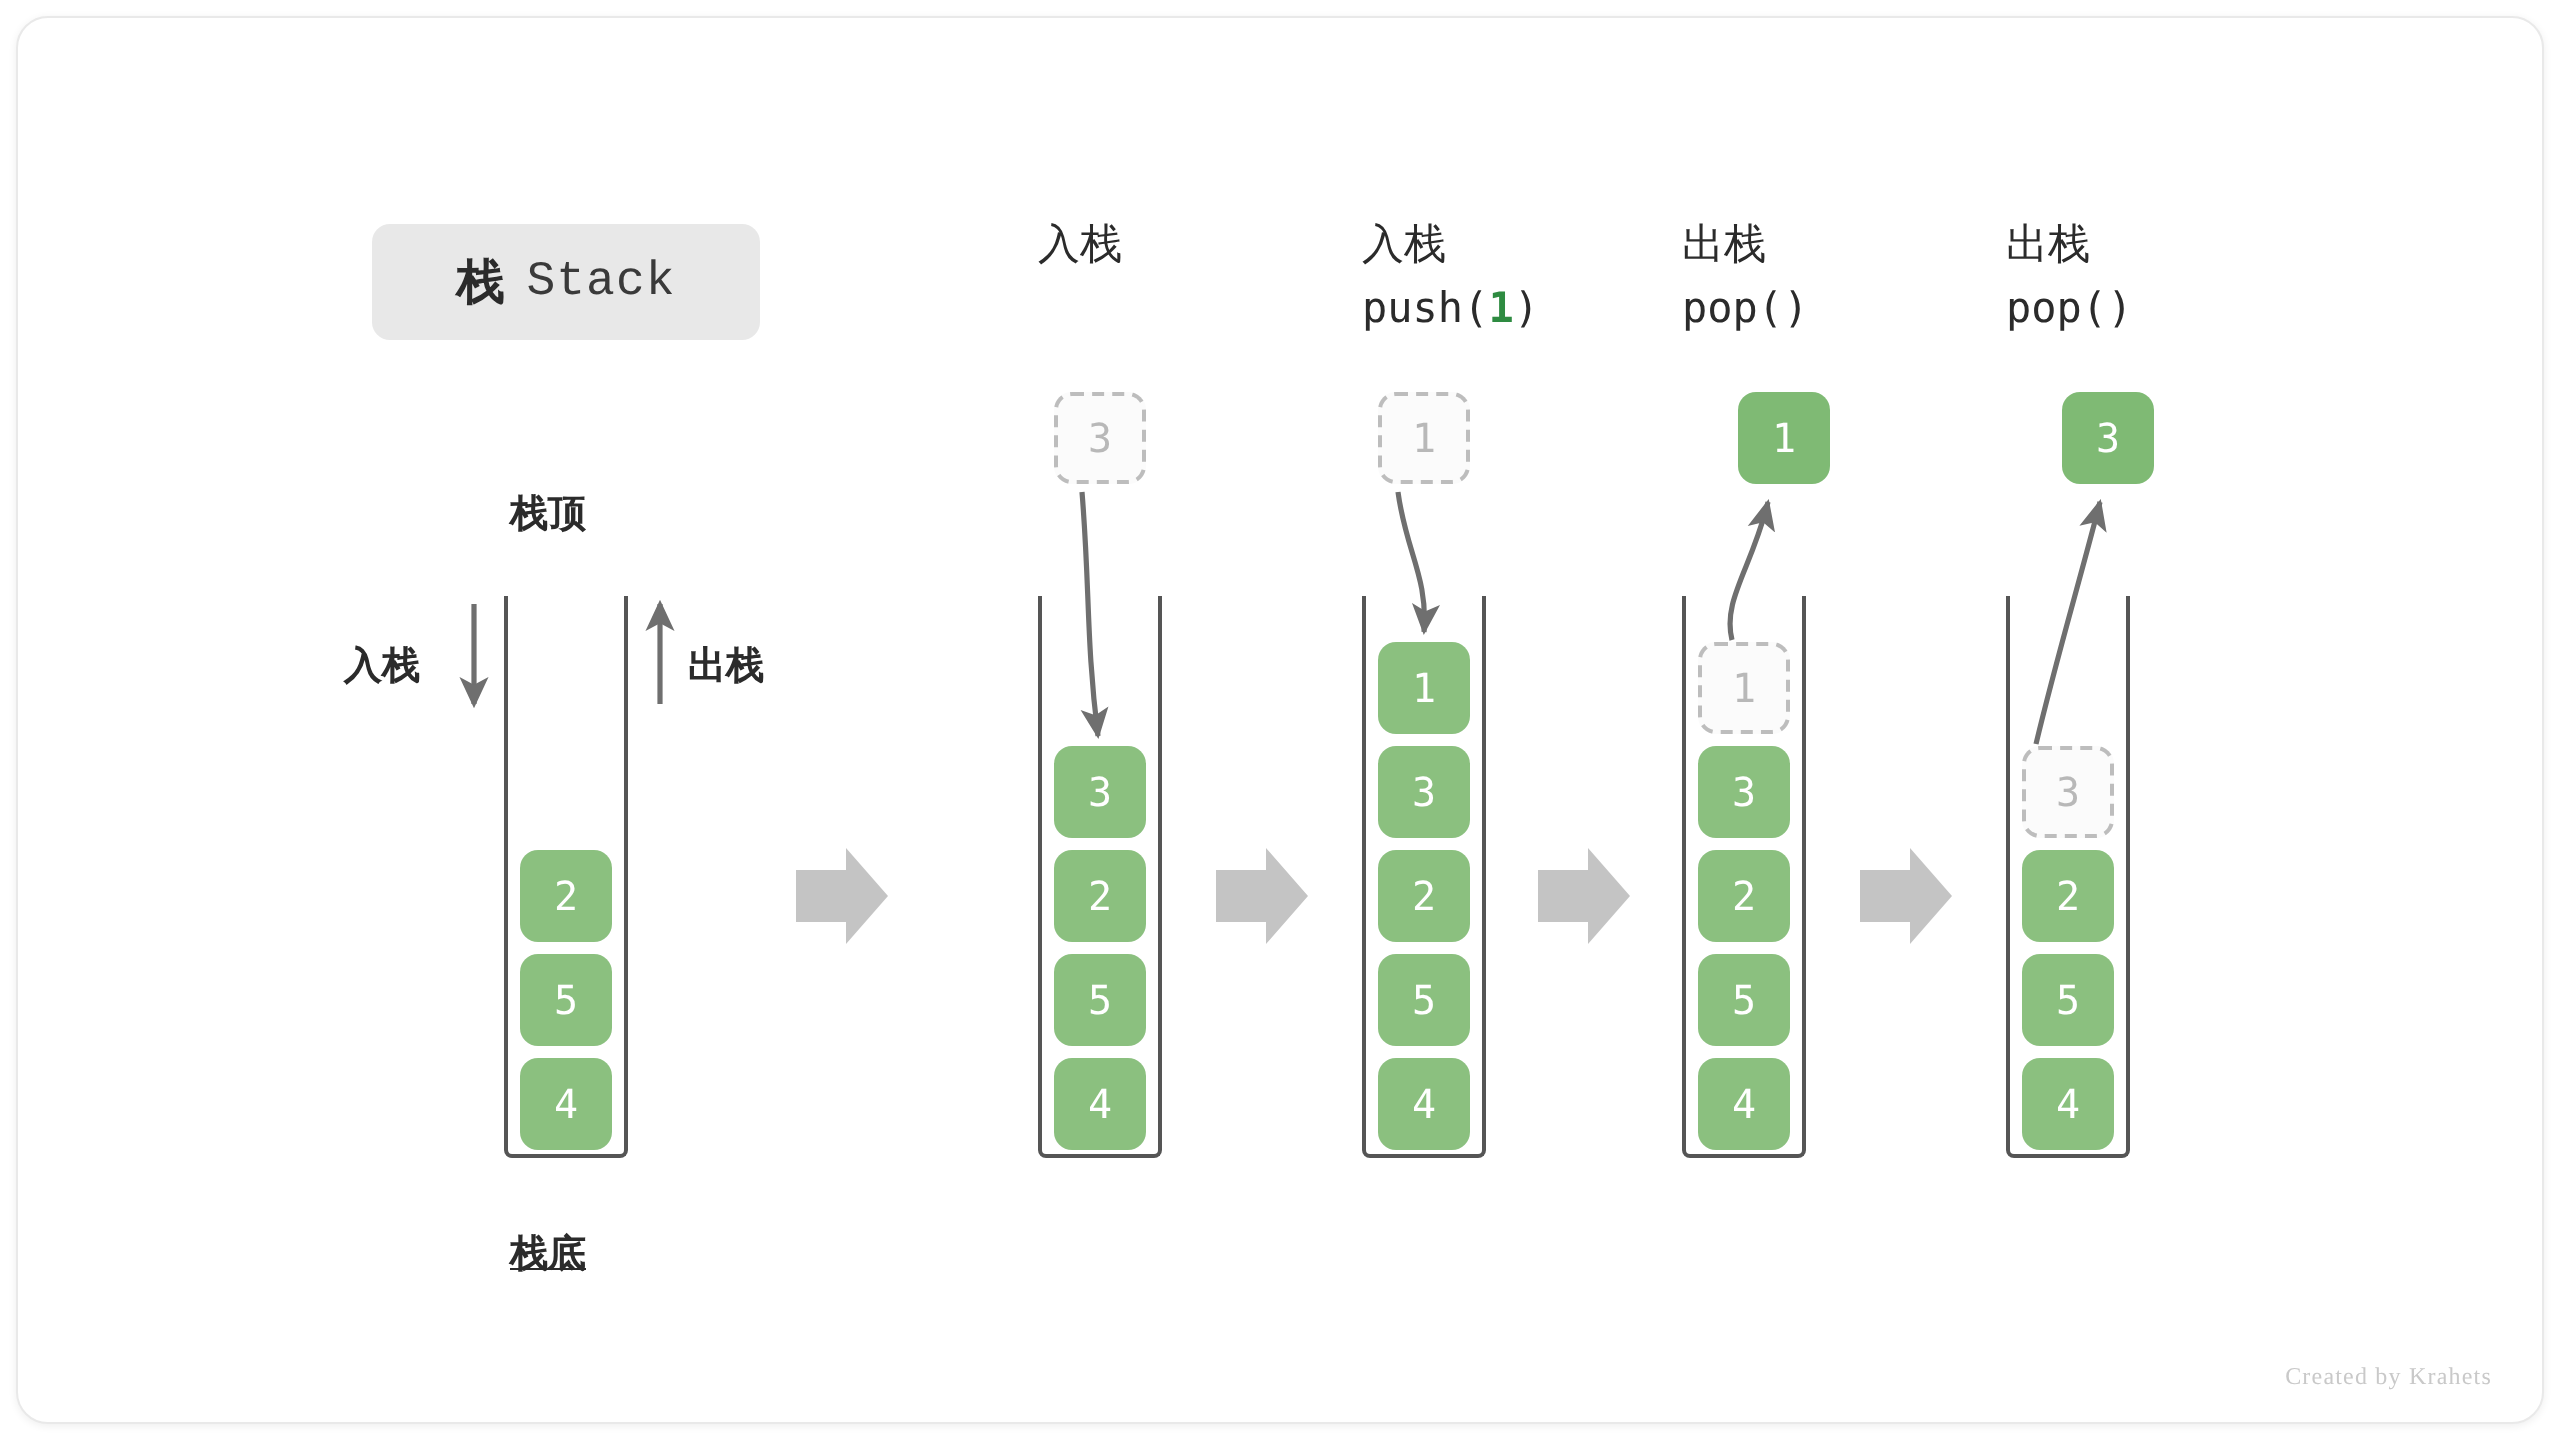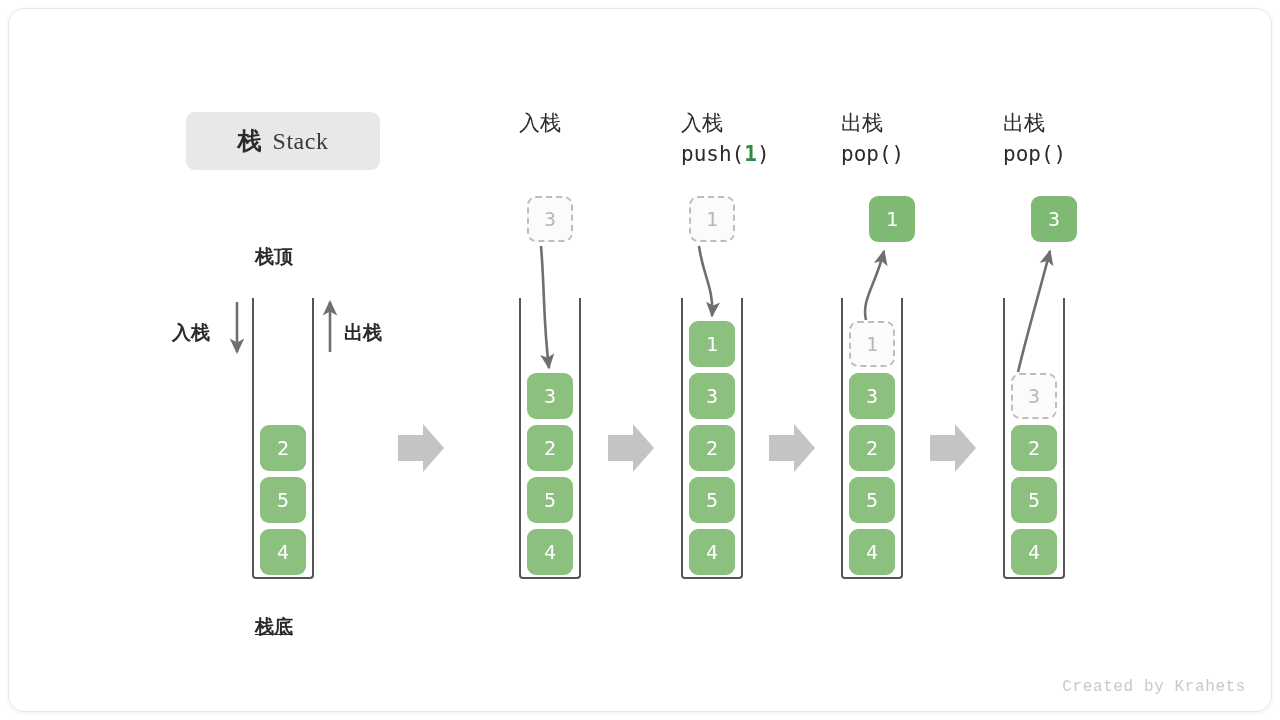--- a/index.html
+++ b/index.html
@@ -33,21 +33,21 @@
     background: #e8e8e8;
     border-radius: 9px;
     display: flex; align-items: center; justify-content: center;
   }
   .title-chip .t-cn {
     font-family: "Liberation Sans", "DejaVu Sans", sans-serif;
     font-size: 24px; font-weight: bold; color: #2b2b2b;
     letter-spacing: 0px;
   }
   .title-chip .t-en {
-    font-family: Liberation Serif, serif;
+    font-family: Liberation Mono, monospace;
     font-size: 24px; color: #3a3a3a; margin-left: 11px;
     letter-spacing: 0.5px;
   }
   
   .col-head {
     position: absolute;
     width: 180px;
     text-align: left;
   }
   .col-head .line-cn {
@@ -109,22 +109,22 @@
   
   #overlay {
     position: absolute; left: 0; top: 0;
     width: 1280px; height: 720px;
     pointer-events: none;
   }
   
   .credit {
     position: absolute;
     right: 34px; bottom: 24px;
-    font-family: Liberation Mono, monospace;
-    font-size: 16px;
+    font-family: Liberation Serif, serif;
+    font-size: 12px;
     color: #c9c9c9;
     letter-spacing: 0.6px;
   }
 </style>
 </head>
 <body>
 
 <div id="canvas">
 
   <div class="card-frame"></div>

